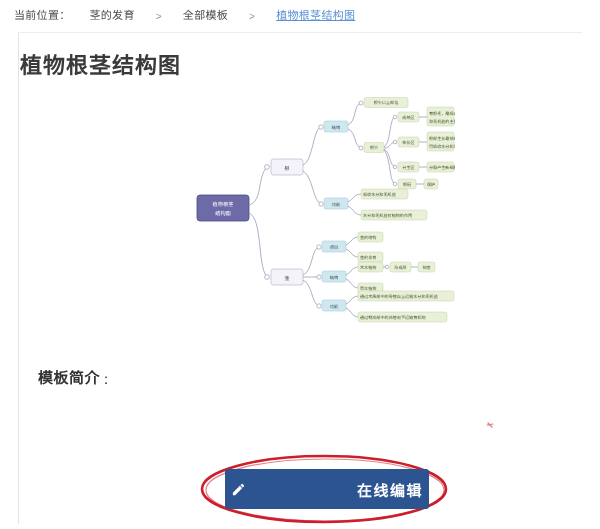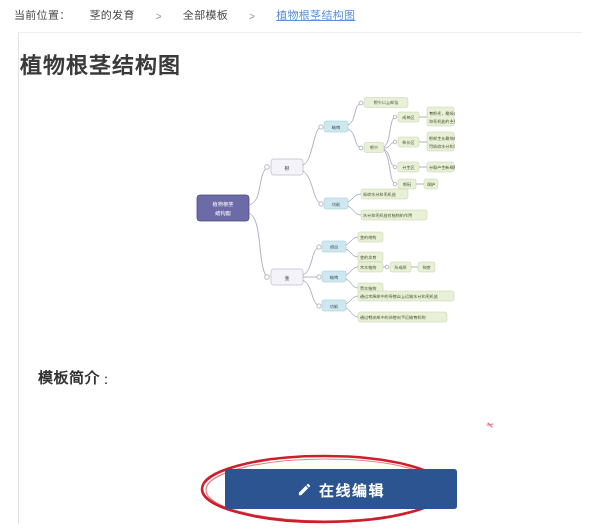--- a/index.html
+++ b/index.html
@@ -70,27 +70,27 @@
     position:absolute;left:198px;top:451px;
     width:252px;height:76px;
   }
   .cta-ellipse{
     position:absolute;left:0;top:0;
     width:252px;height:76px;
     pointer-events:none;
   }
   .edit-button{
     position:absolute;left:27px;top:18px;
-    width:232px;height:40px;
+    width:204px;height:40px;
     background:#2b5490;
     border:none;border-radius:3px;
     color:#ffffff;
     font-family:"Liberation Sans","DejaVu Sans",sans-serif;
     font-size:15px;font-weight:700;letter-spacing:1.5px;
-    display:flex;align-items:center;justify-content:center;gap:7px;
+    display:flex;align-items:center;justify-content:space-between;gap:7px;
     cursor:pointer;
     box-sizing:border-box;
   }
   .edit-button .pencil{display:flex;align-items:center;}
 </style>
 </head>
 <body>
 
 <div class="breadcrumb">
   <span>当前位置：</span>

